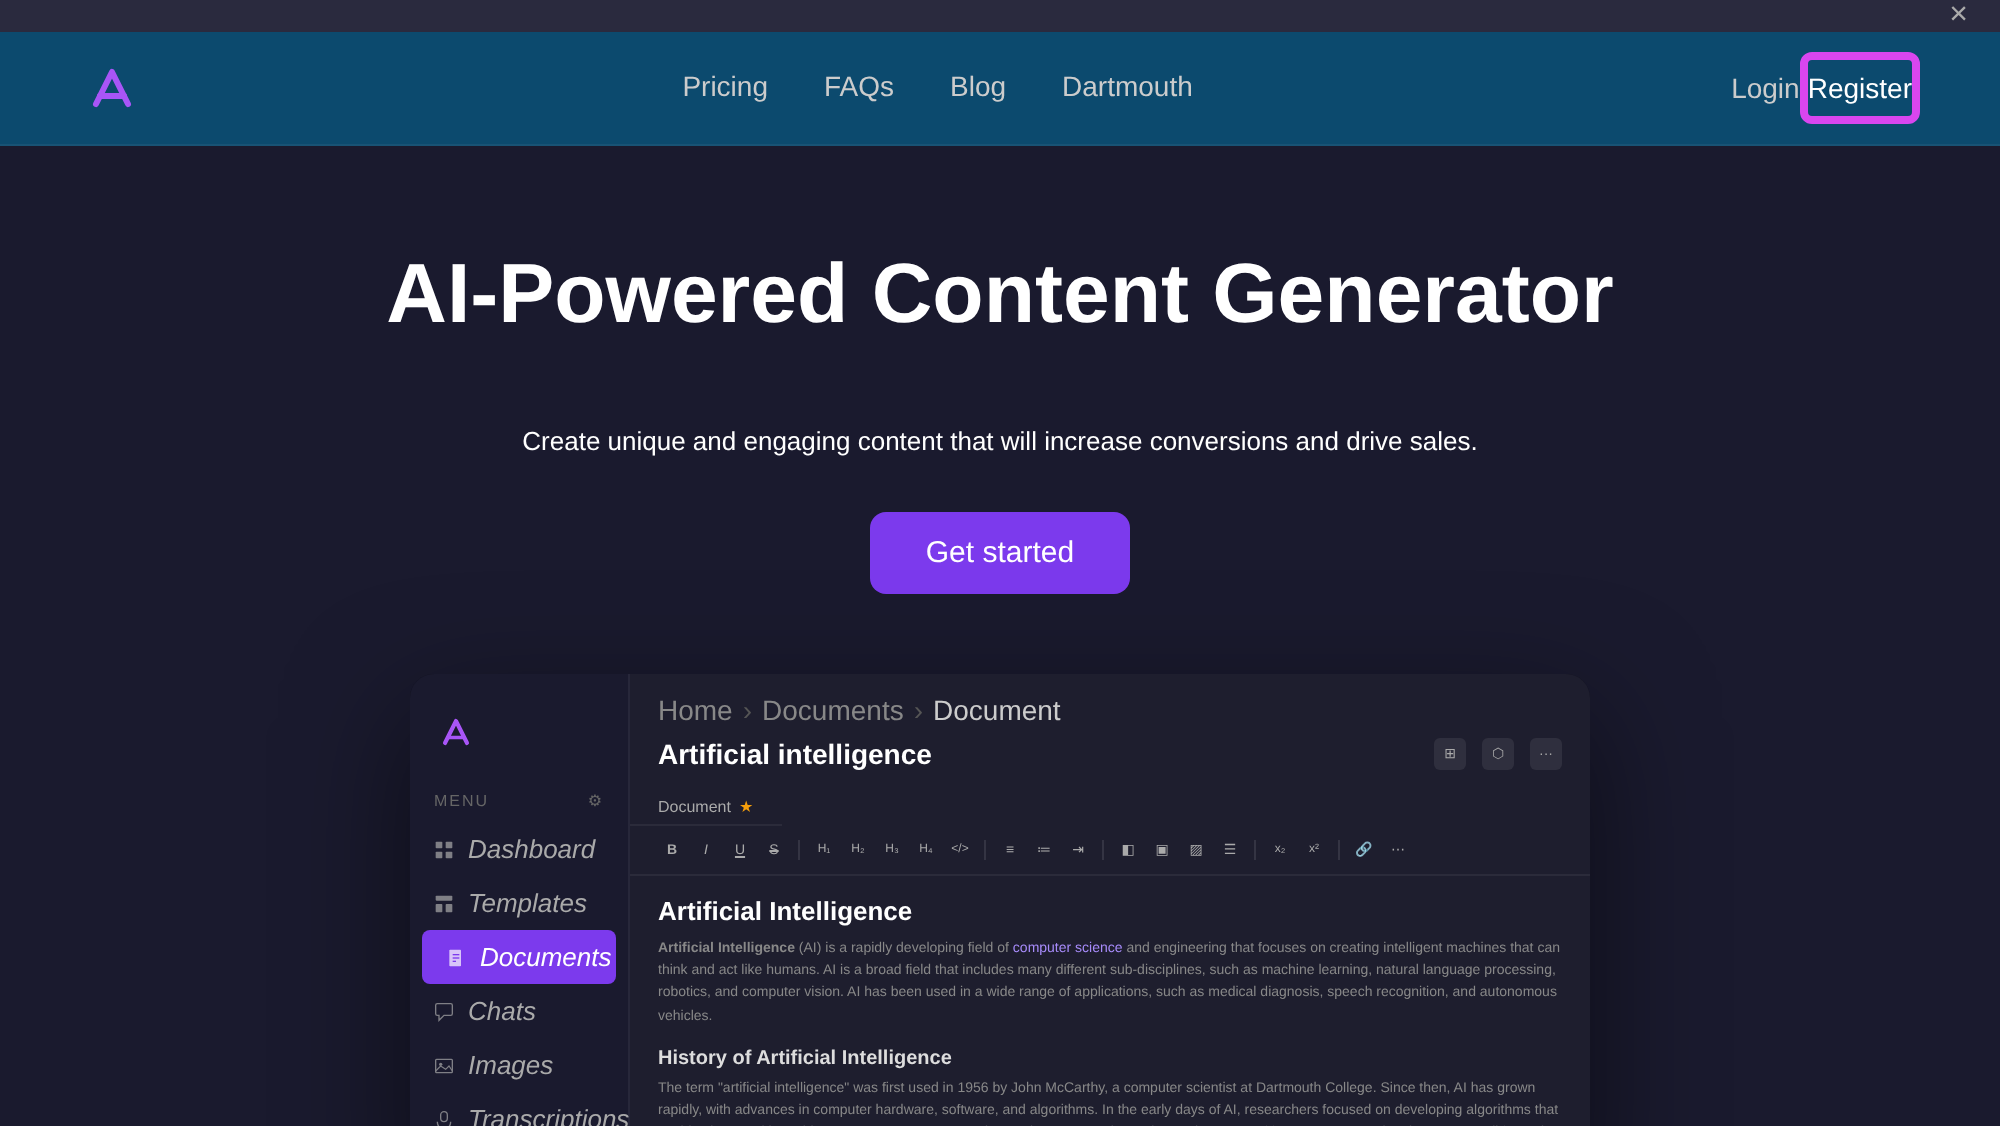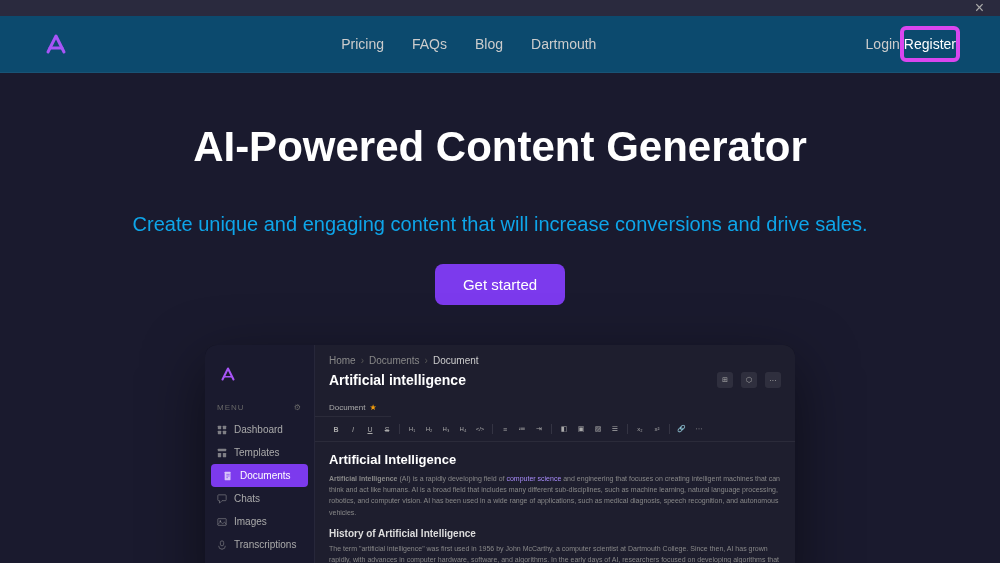--- a/index.html
+++ b/index.html
@@ -97,22 +97,22 @@
       text-align: center;
       padding: 50px 20px 30px;
     }
     .hero h1 {
       font-size: 42px;
       font-weight: 700;
       color: #fff;
       margin-bottom: 14px;
     }
     .hero p {
-      font-size: 20px;
-      color: #0ea5e9;
+      font-size: 13px;
+      color: #ffffff;
       margin-bottom: 28px;
       margin-top: 42px;
     }
     .btn-get-started {
       background: #7c3aed;
       color: #fff;
       border: none;
       padding: 12px 28px;
       border-radius: 8px;
       font-size: 15px;
@@ -158,23 +158,24 @@
       letter-spacing: 1px;
       display: flex;
       align-items: center;
       justify-content: space-between;
     }
     .sidebar-item {
       display: flex;
       align-items: center;
       gap: 7px;
       padding: 6px 12px;
-      font-size: 10px;
+      font-size: 13px;
       color: #aaa;
       cursor: pointer;
+      font-style: italic;
     }
     .sidebar-item.active {
       background: #7c3aed;
       color: #fff;
       border-radius: 4px;
       margin: 0 6px;
     }
     .sidebar-icon {
       width: 10px;
       height: 10px;
@@ -182,21 +183,21 @@
       flex-shrink: 0;
     }
 
     
     .main-content {
       flex: 1;
       background: #1e1e2e;
       overflow: hidden;
     }
     .breadcrumb {
-      font-size: 10px;
+      font-size: 14px;
       color: #888;
       padding: 10px 14px 4px;
       display: flex;
       gap: 5px;
       align-items: center;
     }
     .breadcrumb span.sep { color: #555; }
     .breadcrumb span.current { color: #ccc; }
     .doc-title-bar {
       padding: 2px 14px 8px;

